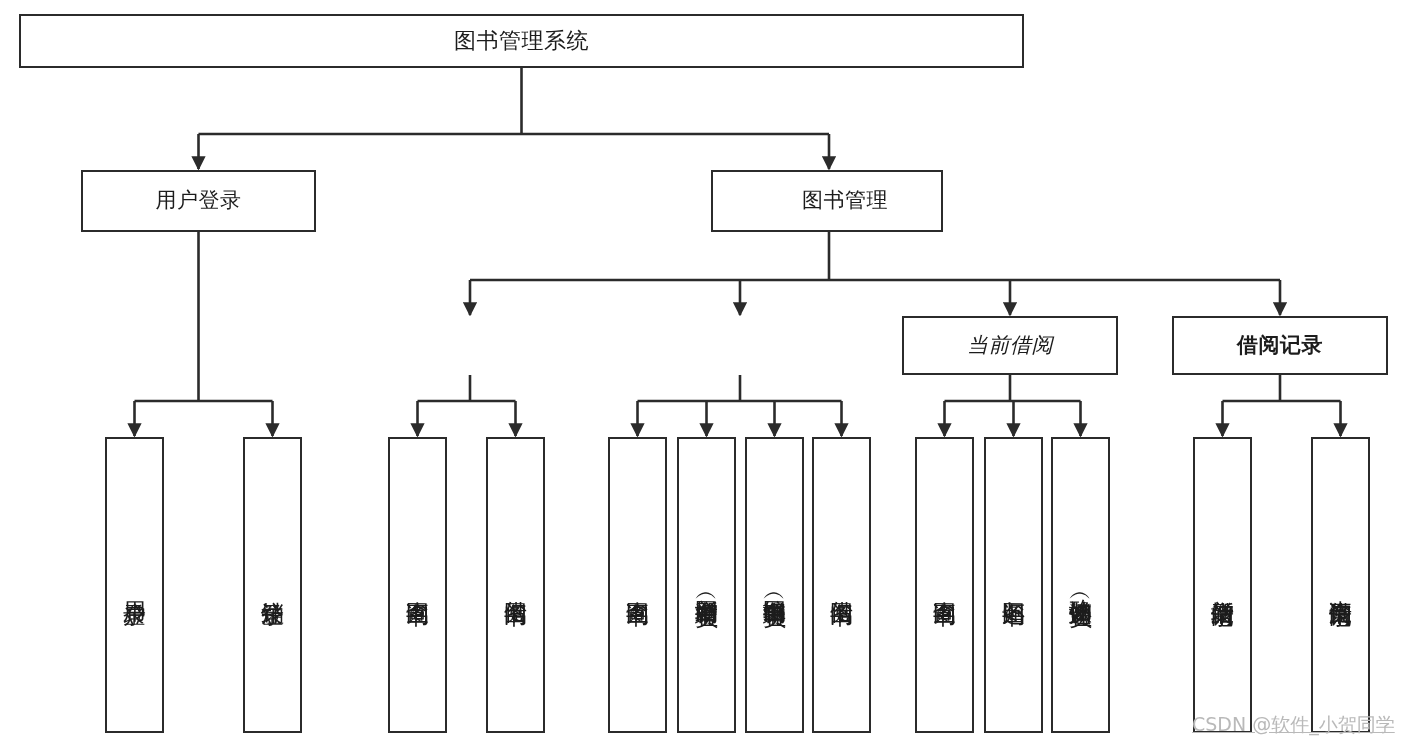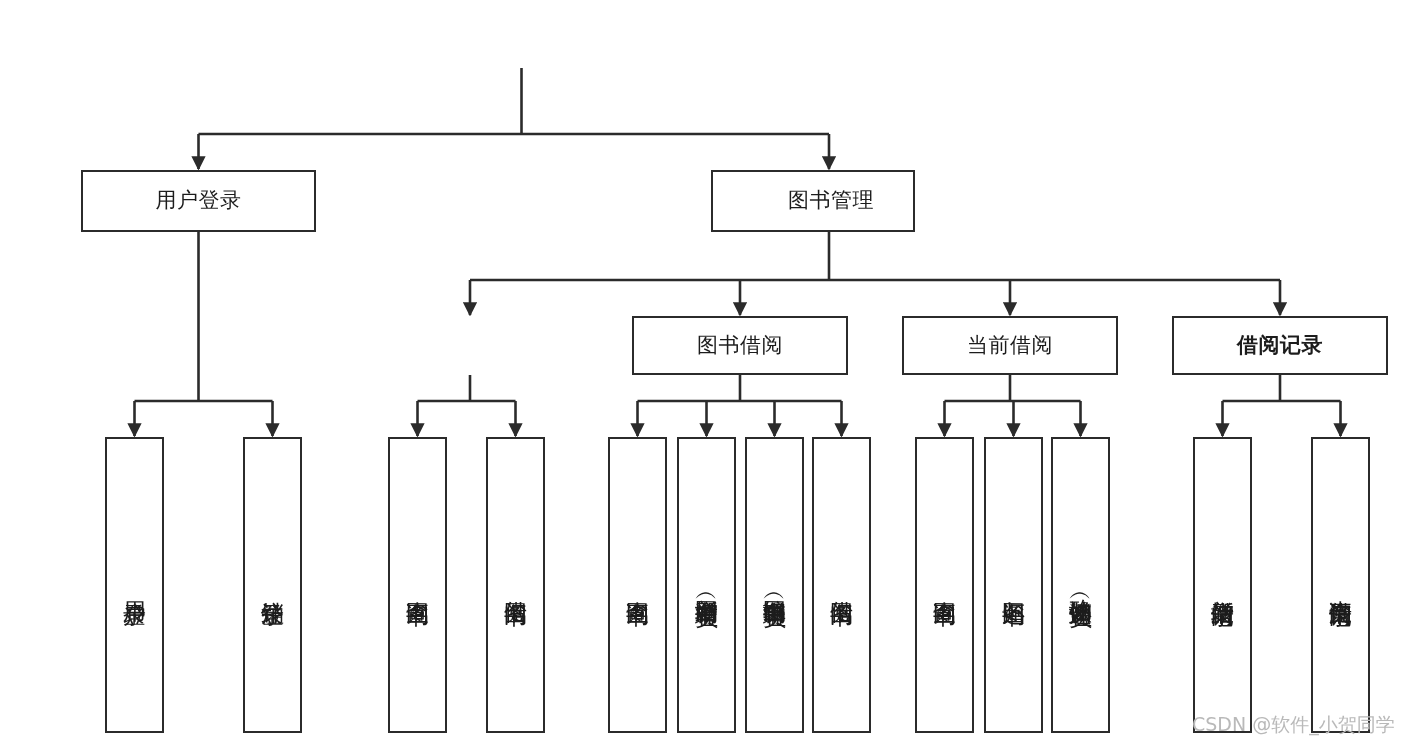--- a/index.html
+++ b/index.html
@@ -54,20 +54,21 @@
   }
   .node.root .node-label { font-size: 22px; }
   .watermark {
     position: absolute;
     left: 1192px;
     top: 712px;
     font-size: 19px;
     color: #b9b9b9;
     white-space: nowrap;
     font-family: "DejaVu Sans", "Liberation Sans", sans-serif;
+    text-decoration: underline;
   }
 </style>
 </head>
 <body>
 
 <div id="diagram-root">
 
   <svg class="edges" viewBox="0 0 1405 747" preserveAspectRatio="none">
     <defs>
       <marker id="arrow" viewBox="0 0 10 10" refX="9" refY="5" markerWidth="5.5" markerHeight="5.5" orient="auto-start-reverse">
@@ -104,35 +105,35 @@
         <path d="M 944.5 401 L 944.5 436" marker-end="url(#arrow)"></path>
         <path d="M 1013.5 401 L 1013.5 436" marker-end="url(#arrow)"></path>
         <path d="M 1080.5 401 L 1080.5 436" marker-end="url(#arrow)"></path>
         <path d="M 1280 375 L 1280 401"></path>
         <path d="M 1222.5 401 L 1340.5 401"></path>
         <path d="M 1222.5 401 L 1222.5 436" marker-end="url(#arrow)"></path>
         <path d="M 1340.5 401 L 1340.5 436" marker-end="url(#arrow)"></path>
       </g>
   </svg>
 
+  <div class="node root" style="left: 19px; top: 14px; width: 1005px; height: 54px;">
+    <span class="node-label">图书管理系统</span>
+  </div>
 
   <div class="node" style="left: 81px; top: 170px; width: 235px; height: 62px;">
     <span class="node-label">用户登录</span>
   </div>
 
-  <div class="node" style="left: 711px; top: 170px; width: 204px; height: 62px; padding-left: 36px;">
+  <div class="node" style="left: 711px; top: 170px; width: 232px; height: 62px; padding-left: 36px;">
     <span class="node-label">图书管理</span>
   </div>
 
 
-  <div class="node" style="left: 632px; top: 316px; width: 216px; height: 59px;">
-    <span class="node-label">图书借阅</span>
-  </div>
 
-  <div class="node" style="left: 902px; top: 316px; width: 216px; height: 59px;">
+  <div class="node" style="left: 902px; top: 316px; width: 216px; height: 59px; font-style: italic;">
     <span class="node-label">当前借阅</span>
   </div>
 
   <div class="node" style="left: 1172px; top: 316px; width: 216px; height: 59px; font-weight: bold;">
     <span class="node-label">借阅记录</span>
   </div>
 
   <div class="node vertical" style="left: 105px; top: 437px; width: 59px; height: 296px;">
     <span class="node-label">用户登录</span>
   </div>

